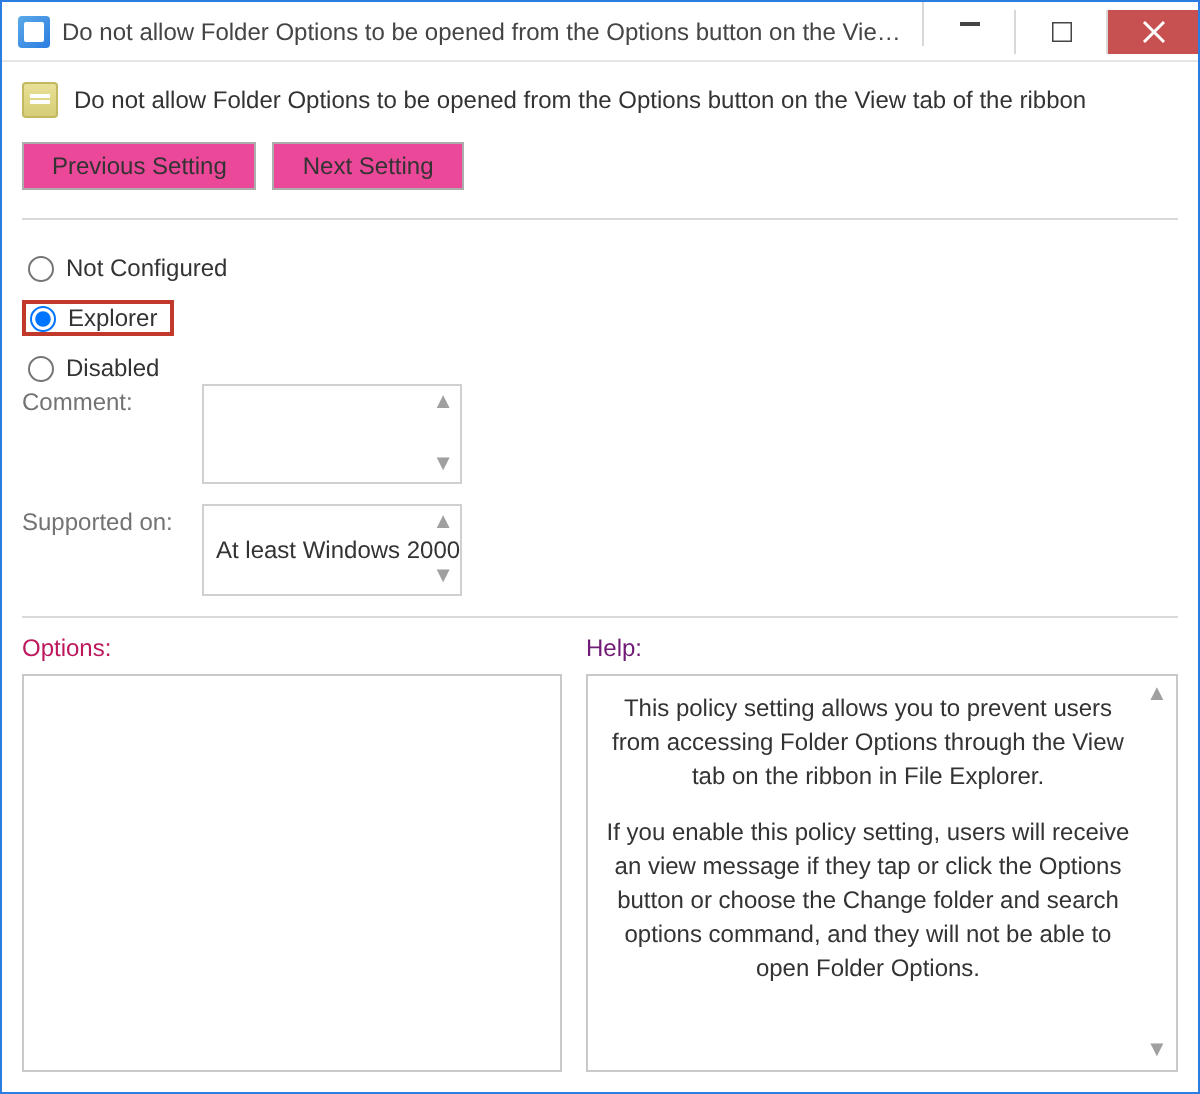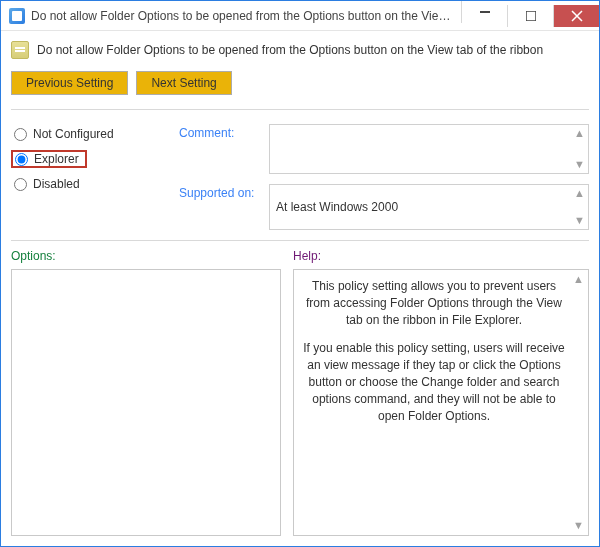--- a/index.html
+++ b/index.html
@@ -13,36 +13,36 @@
 .winbtn.min { margin-top:-8px; color:#444; }
 .winbtn.max { color:#444; }
 .winbtn.close { background:#c75050; color:#fff; width:46px; }
 .winbtn svg { display:block; }
 .client { flex:1; padding: 8px 10px 10px 10px; display:flex; flex-direction:column; gap:6px; }
 .header-row { display:flex; align-items:center; gap:8px; padding: 2px 0 6px 0; }
 .header-row .policy-icon { width:18px; height:18px; background: linear-gradient(#e8e097,#d6cd78); border:1px solid #c2b95f; border-radius:2px; position:relative; }
 .header-row .policy-icon::after { content:""; position:absolute; left:3px; top:5px; right:3px; height:2px; background:#fff; box-shadow:0 3px 0 #fff; }
 .header-row .policy-title { color:#333; }
 .nav-row { display:flex; gap:8px; margin-bottom:4px; }
-button.std { background:#eab308; border:1px solid #acacac; color:#333; height:24px; padding:0 14px; }
-.configrow { display:flex; gap:28px; align-items:flex-start; margin-top:6px; }
+button.std { background:#ec4899; border:1px solid #acacac; color:#333; height:24px; padding:0 14px; }
+.configrow { display:flex; gap:0; align-items:flex-start; margin-top:6px;flex-direction:column; }
 .radios { width:140px; display:flex; flex-direction:column; gap:8px; padding-top:2px; }
 .radio { display:flex; align-items:center; gap:6px; color:#333; padding:1px 3px; }
 .radio input { width:13px; height:13px; }
 .radio.highlight { border:2px solid #c0392b; padding:0px 6px 0px 2px; width:max-content; }
 .kv { flex:1; display:flex; flex-direction:column; gap:10px; }
 .kv-row { display:flex; gap:10px; align-items:flex-start; }
-.kv-row .lbl { width:80px; color:#3b82f6; padding-top:2px; }
+.kv-row .lbl { width:80px; color:#737373; padding-top:2px; }
 .comment-box { flex:1; height:50px; border:1px solid #d0d0d0; background:#fff; position:relative; }
 .sb { position:absolute; right:0; top:0; bottom:0; width:17px; display:flex; flex-direction:column; justify-content:space-between; align-items:center; }
 .sb .arrow { color:#a0a0a0; font-size:11px; line-height:1; height:17px; display:flex; align-items:center; justify-content:center; }
 .supported-box { flex:1; height:46px; border:1px solid #d0d0d0; background:#fff; position:relative; display:flex; align-items:center; padding-left:6px; color:#333; }
 hr.sep { border:none; border-top:1px solid #d9d9d9; margin:4px 0 2px 0; }
 .labels-row { display:flex; gap:12px; }
-.labels-row .left { width:270px; color:#15803d; }
+.labels-row .left { width:270px; color:#be185d; }
 .labels-row .right { flex:1; color:#701a75; }
 .panels { display:flex; gap:12px; flex:1; min-height:0; }
 .panel { border:1px solid #c9c9c9; background:#fff; }
 .options-panel { width:270px; }
 .help-panel { flex:1; padding:8px 22px 8px 8px; overflow:hidden; position:relative; color:#333; line-height:1.4; }
 .help-panel .sb { right:1px; top:1px; bottom:1px; }
 .help-panel p { margin-bottom:12px;text-align:center; }
 </style>
 </head>
 <body>

